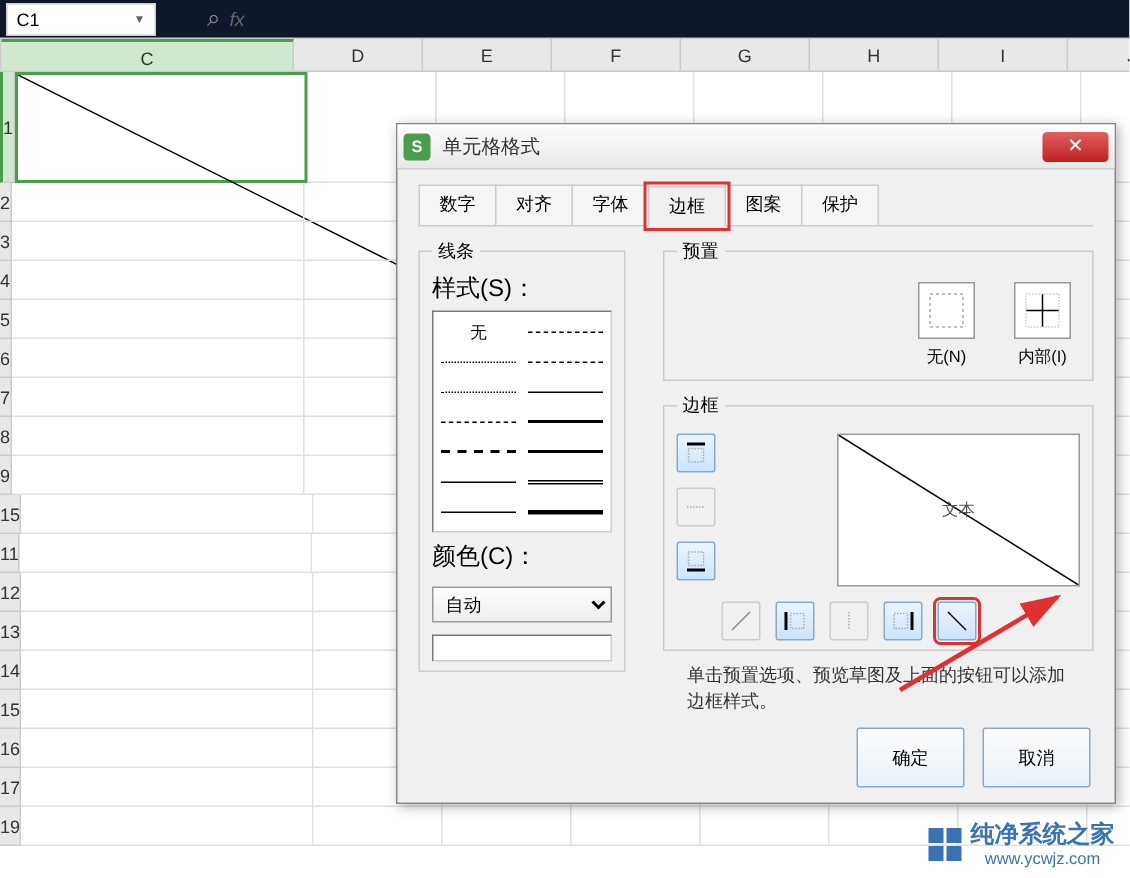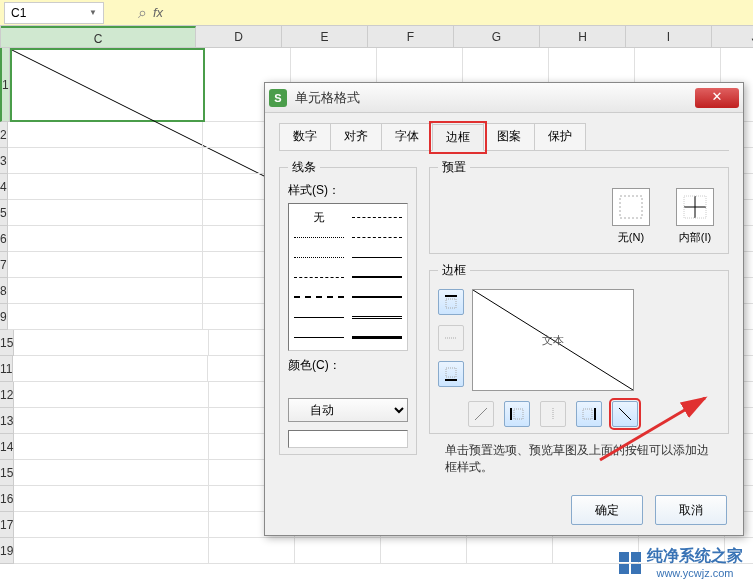--- a/index.html
+++ b/index.html
@@ -1,19 +1,19 @@
 <!DOCTYPE html>
 <html><head>
   <meta charset="utf-8">
   <style>
     * { box-sizing: border-box; margin: 0; padding: 0; font-family: "Microsoft YaHei", Arial, sans-serif; }
     body { width: 753px; height: 585px; background: #fff; position: relative; overflow: hidden; }
     
     
-    .formula-bar { height: 26px; display: flex; align-items: center; border-bottom: 1px solid #ccc; background: #fef9c3; }
+    .formula-bar { height: 26px; display: flex; align-items: center; border-bottom: 1px solid #ccc; background: #0f172a; }
     .name-box { width: 100px; height: 22px; border: 1px solid #ccc; background: #fff; margin: 0 4px; display: flex; align-items: center; padding: 0 6px; font-size: 12px; }
     .name-box-arrow { margin-left: auto; font-size: 8px; color: #666; }
     .fx-area { display: flex; align-items: center; margin-left: 30px; gap: 6px; }
     .fx-icon { font-style: italic; font-size: 13px; color: #666; }
     
     
     .grid { position: relative; }
     .col-headers { display: flex; height: 22px; background: #e8e8e8; border-bottom: 1px solid #ccc; }
     .corner { width: 30px; border-right: 1px solid #ccc; background: #ddd; }
     .col-h { flex: 0 0 86px; border-right: 1px solid #ccc; text-align: center; font-size: 12px; line-height: 22px; color: #333; }
@@ -34,48 +34,48 @@
     .titlebar { height: 30px; background: linear-gradient(#fcfcfc, #e8e8e8); display: flex; align-items: center; padding: 0 4px; border-bottom: 1px solid #ccc; }
     .app-icon { width: 18px; height: 18px; background: #4a9d4a; border-radius: 3px; margin-right: 8px; display: flex; align-items: center; justify-content: center; color: #fff; font-size: 11px; font-weight: bold; }
     .title-text { font-size: 13px; color: #333; }
     .close-btn { margin-left: auto; width: 44px; height: 20px; background: linear-gradient(#e06060, #c02020); border-radius: 3px; color: #fff; text-align: center; line-height: 18px; font-size: 13px; cursor: pointer; }
     
     .tabs { display: flex; margin: 10px 14px 0; border-bottom: 1px solid #ccc; }
     .tab { padding: 4px 13px; font-size: 12px; border: 1px solid #ccc; border-bottom: none; background: #f5f5f5; margin-right: -1px; cursor: pointer; }
     .tab.active { background: #f0f0f0; border-bottom: 1px solid #f0f0f0; position: relative; top: 1px; }
     .tab.highlighted { outline: 2px solid #e03030; outline-offset: 1px; }
     
-    .dialog-body { padding: 8px 14px; display: flex; gap: 12px; }
+    .dialog-body { padding: 8px 14px; display: flex; gap: 25px; }
     .left-col { width: 138px; }
     .right-col { flex: 1; }
     
     fieldset { border: 1px solid #ccc; padding: 6px 8px; font-size: 12px; margin-bottom: 8px; }
     legend { font-size: 12px; padding: 0 4px; }
-    .style-label { font-size: 12px; margin-bottom: 4px; }
+    .style-label { font-size: 16px; margin-bottom: 4px; }
     .style-grid { border: 1px inset #ccc; background: #fff; padding: 4px; display: grid; grid-template-columns: 1fr 1fr; gap: 2px 6px; font-size: 11px; }
     .style-opt { height: 18px; display: flex; align-items: center; justify-content: center; }
     .line-sample { width: 50px; border-top-width: 1px; border-top-color: #000; }
-    .color-select { width: 100%; margin-top: 20px; border: 1px solid #999; background: linear-gradient(#fdfdfd,#eee); font-size: 12px; padding: 2px 17px; height: 24px; }
+    .color-select { width: 100%; margin-top: 5px; border: 1px solid #999; background: linear-gradient(#fdfdfd,#eee); font-size: 12px; padding: 2px 4px; height: 24px; }
     
     .preset-row { display: flex; gap: 14px; justify-content: flex-end; padding: 6px 0 2px; }
     .preset-btn { width: 50px; text-align: center; font-size: 11px; cursor: pointer; }
     .preset-box { width: 38px; height: 38px; border: 1px solid #999; margin: 0 auto 4px; display: flex; align-items: center; justify-content: center; background: #fff; position: relative; }
     .preset-box.sel { border: 2px solid #333; }
     
-    .border-area { display: flex; gap: 4px; padding-top: 4px; }
+    .border-area { display: flex; gap: 4px; padding-top: 4px; justify-content: space-between; }
     .side-btns { display: flex; flex-direction: column; gap: 10px; }
     .bbtn { width: 26px; height: 26px; border: 1px solid #88aacc; background: linear-gradient(#eaf4ff,#cce5ff); cursor: pointer; border-radius: 2px; font-size: 11px; display: flex; align-items: center; justify-content: center; }
     .preview-box { width: 162px; height: 102px; border: 1px solid #999; background: #fff; position: relative; margin-left: 4px; }
     .preview-text { position: absolute; top: 50%; left: 50%; transform: translate(-50%,-50%); font-size: 11px; color: #555; }
     .bottom-btns { display: flex; gap: 10px; margin-top: 10px; margin-left: 30px; align-items: center; }
     .bbtn.hl { outline: 2px solid #e03030; outline-offset: 1px; }
     
     .hint-text { font-size: 12px; color: #333; margin: 8px 16px; }
     .dialog-footer { position: absolute; bottom: 10px; right: 16px; display: flex; gap: 12px; }
-    .dlg-btn { width: 72px; height: 30px; border: 1px solid #88aacc; background: linear-gradient(#fdfdfd,#e8f0f8); font-size: 12px; cursor: pointer; border-radius: 2px; }
+    .dlg-btn { width: 72px; height: 40px; border: 1px solid #88aacc; background: linear-gradient(#fdfdfd,#e8f0f8); font-size: 12px; cursor: pointer; border-radius: 2px; }
     
     .arrow { position: absolute; left: 590px; top: 390px; pointer-events: none; }
     .watermark { position: absolute; right: 10px; bottom: 6px; display: flex; align-items: center; gap: 6px; font-size: 16px; color: #3973b5; font-weight: bold; }
     .wm-icon { width: 22px; height: 22px; display: grid; grid-template: 1fr 1fr / 1fr 1fr; gap: 2px; }
     .wm-icon div { background: #3973b5; }
     .wm-url { font-size: 11px; color: #3973b5; font-weight: normal; text-align: center; }
   </style>
 </head>
 <body>
 

